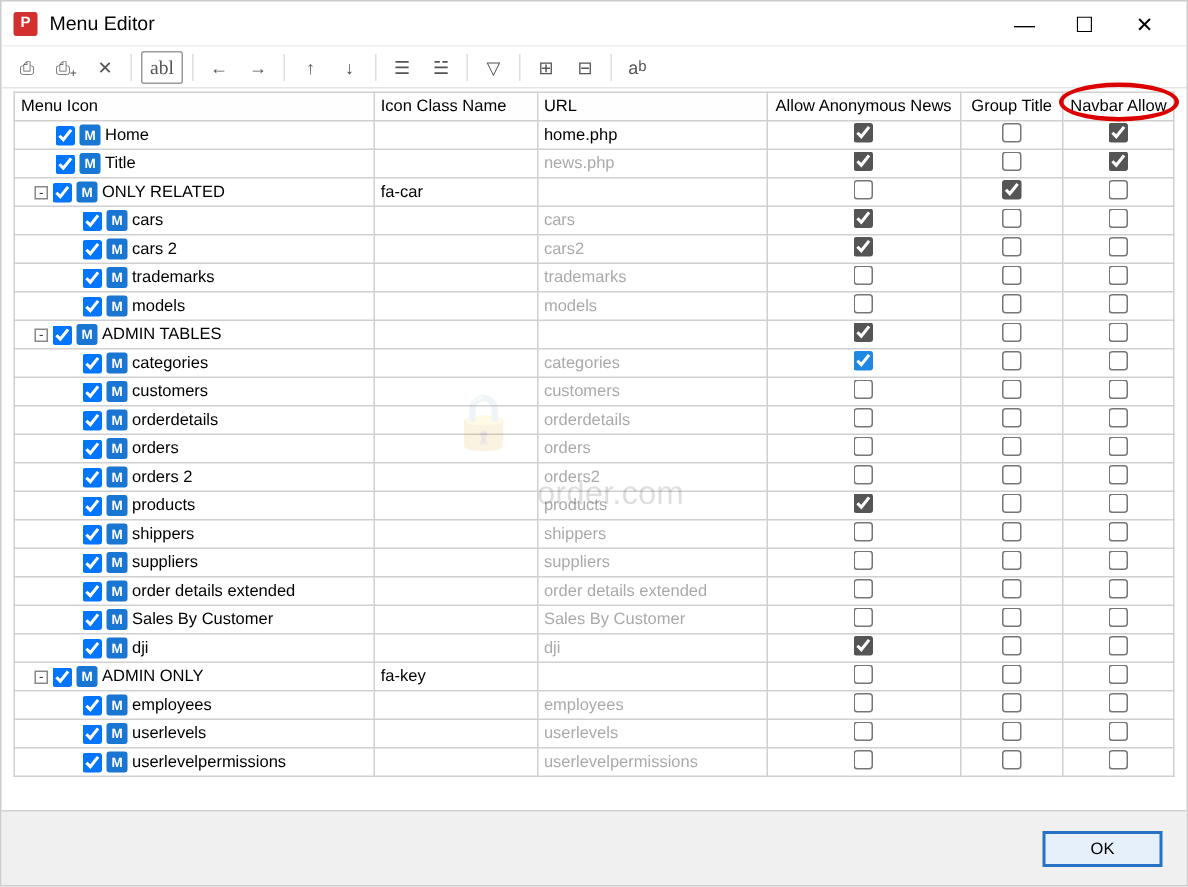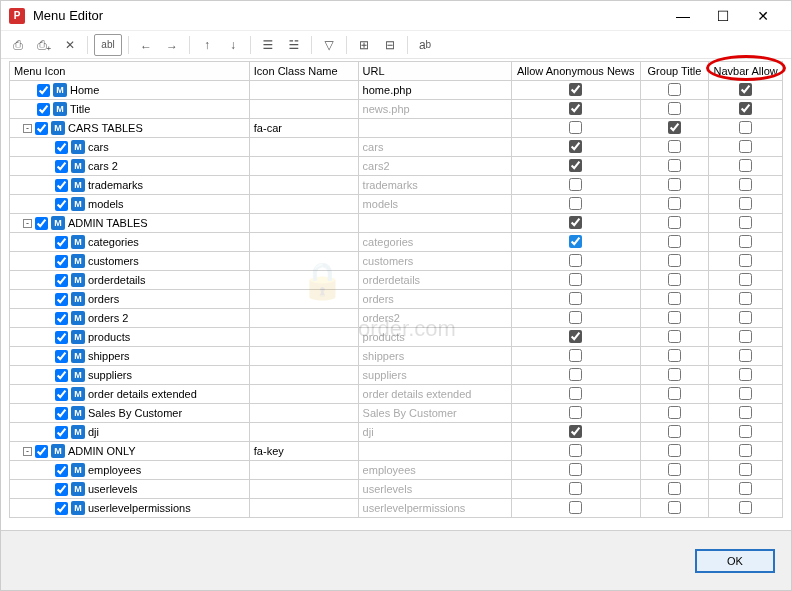--- a/index.html
+++ b/index.html
@@ -4,34 +4,34 @@
 <style>
 * { box-sizing: border-box; margin: 0; padding: 0; }
 body { font-family: "Segoe UI", Tahoma, sans-serif; font-size: 11px; background: #fff; width: 792px; height: 591px; overflow: hidden; border: 1px solid #ccc; display: flex; flex-direction: column; }
 .titlebar { height: 30px; display: flex; align-items: center; padding: 0 8px; border-bottom: 1px solid #eee; }
 .titlebar .app-icon { width: 16px; height: 16px; background: #d32f2f; border-radius: 2px; margin-right: 8px; display: flex; align-items: center; justify-content: center; color: #fff; font-weight: bold; font-size: 10px; }
 .titlebar .title { flex: 1; font-size: 13px; }
 .win-controls { display: flex; }
 .win-btn { width: 40px; height: 28px; display: flex; align-items: center; justify-content: center; font-size: 14px; cursor: pointer; }
 .toolbar { height: 28px; display: flex; align-items: center; padding: 2px 6px; gap: 4px; border-bottom: 1px solid #e5e5e5; }
 .tb-btn { width: 22px; height: 22px; display: flex; align-items: center; justify-content: center; font-size: 12px; color: #555; border: 1px solid transparent; border-radius: 2px; }
-.tb-btn.abl { border: 1px solid #999; font-size: 10px; font-family: Liberation Sans, sans-serif; padding: 0 13px; }
+.tb-btn.abl { border: 1px solid #999; font-size: 13px; font-family: Liberation Serif, serif; padding: 0 13px; }
 .tb-sep { width: 1px; height: 18px; background: #ddd; margin: 0 2px; }
 .grid-wrap { flex: 1; overflow: auto; padding: 2px 8px 8px 8px; }
 table { border-collapse: collapse; width: 100%; background: #fff; }
 th, td { border: 1px solid #d0d0d0; height: 19px; padding: 0 4px; text-align: left; font-size: 11px; white-space: nowrap; }
 th { font-weight: normal; background: #fefefe; }
 th.center, td.center { text-align: center; }
 .tree-cell { display: flex; align-items: center; gap: 3px; }
 .exp { width: 9px; height: 9px; border: 1px solid #888; display: inline-flex; align-items: center; justify-content: center; font-size: 9px; line-height: 1; cursor: pointer; color: #333; }
 .indent { display: inline-block; }
 .chk { width: 13px; height: 13px; cursor: pointer; }
 .micon { width: 14px; height: 14px; display: inline-flex; align-items: center; justify-content: center; background: #1976d2; border-radius: 2px; color: #fff; font-size: 9px; font-weight: bold; }
 .url-dim { color: #aaa; }
-.footer { height: 60px; display: flex; align-items: center; justify-content: flex-end; padding: 0 16px; border-top: 1px solid #d0d0d0; gap: 8px; background: #f0f0f0; }
+.footer { height: 50px; display: flex; align-items: center; justify-content: flex-end; padding: 0 16px; border-top: 1px solid #d0d0d0; gap: 8px; background: #f0f0f0; }
 .btn { min-width: 80px; height: 24px; border: 1px solid #999; background: #e8e8e8; font-size: 11px; cursor: pointer; }
 .btn.primary { border: 2px solid #2772c3; background: #e6f0fa; }
 .annot { position: absolute; border: 3px solid #d00; border-radius: 50%; width: 80px; height: 26px; top: 55px; right: 6px; pointer-events: none; }
 .watermark { position: absolute; top: 260px; left: 300px; opacity: 0.12; font-size: 36px; color: #000; pointer-events: none; font-family: serif; }
 .wm-text { position: absolute; top: 316px; left: 358px; opacity: 0.12; font-size: 22px; color: #000; pointer-events: none; }
 </style>
 </head>
 <body>
 
 <div class="titlebar">
@@ -113,21 +113,21 @@
           <td class="center"><input type="checkbox" class="chk" style="accent-color: rgb(85, 85, 85);"></td>
           <td class="center"><input type="checkbox" class="chk" checked="" style="accent-color: rgb(85, 85, 85);"></td>
         </tr>
         <tr>
           <td>
             <div class="tree-cell">
               <span class="indent" style="width: 6px;"></span>
               <span class="exp">-</span>
               <input type="checkbox" class="chk" checked="" style="">
               <span class="micon">M</span>
-              <span>CARS TABLES</span>
+              <span>ONLY RELATED</span>
             </div>
           </td>
           <td>fa-car</td>
           <td></td>
           <td class="center"><input type="checkbox" class="chk" style="accent-color: rgb(85, 85, 85);"></td>
           <td class="center"><input type="checkbox" class="chk" checked="" style="accent-color: rgb(85, 85, 85);"></td>
           <td class="center"><input type="checkbox" class="chk" style="accent-color: rgb(85, 85, 85);"></td>
         </tr>
         <tr>
           <td>

